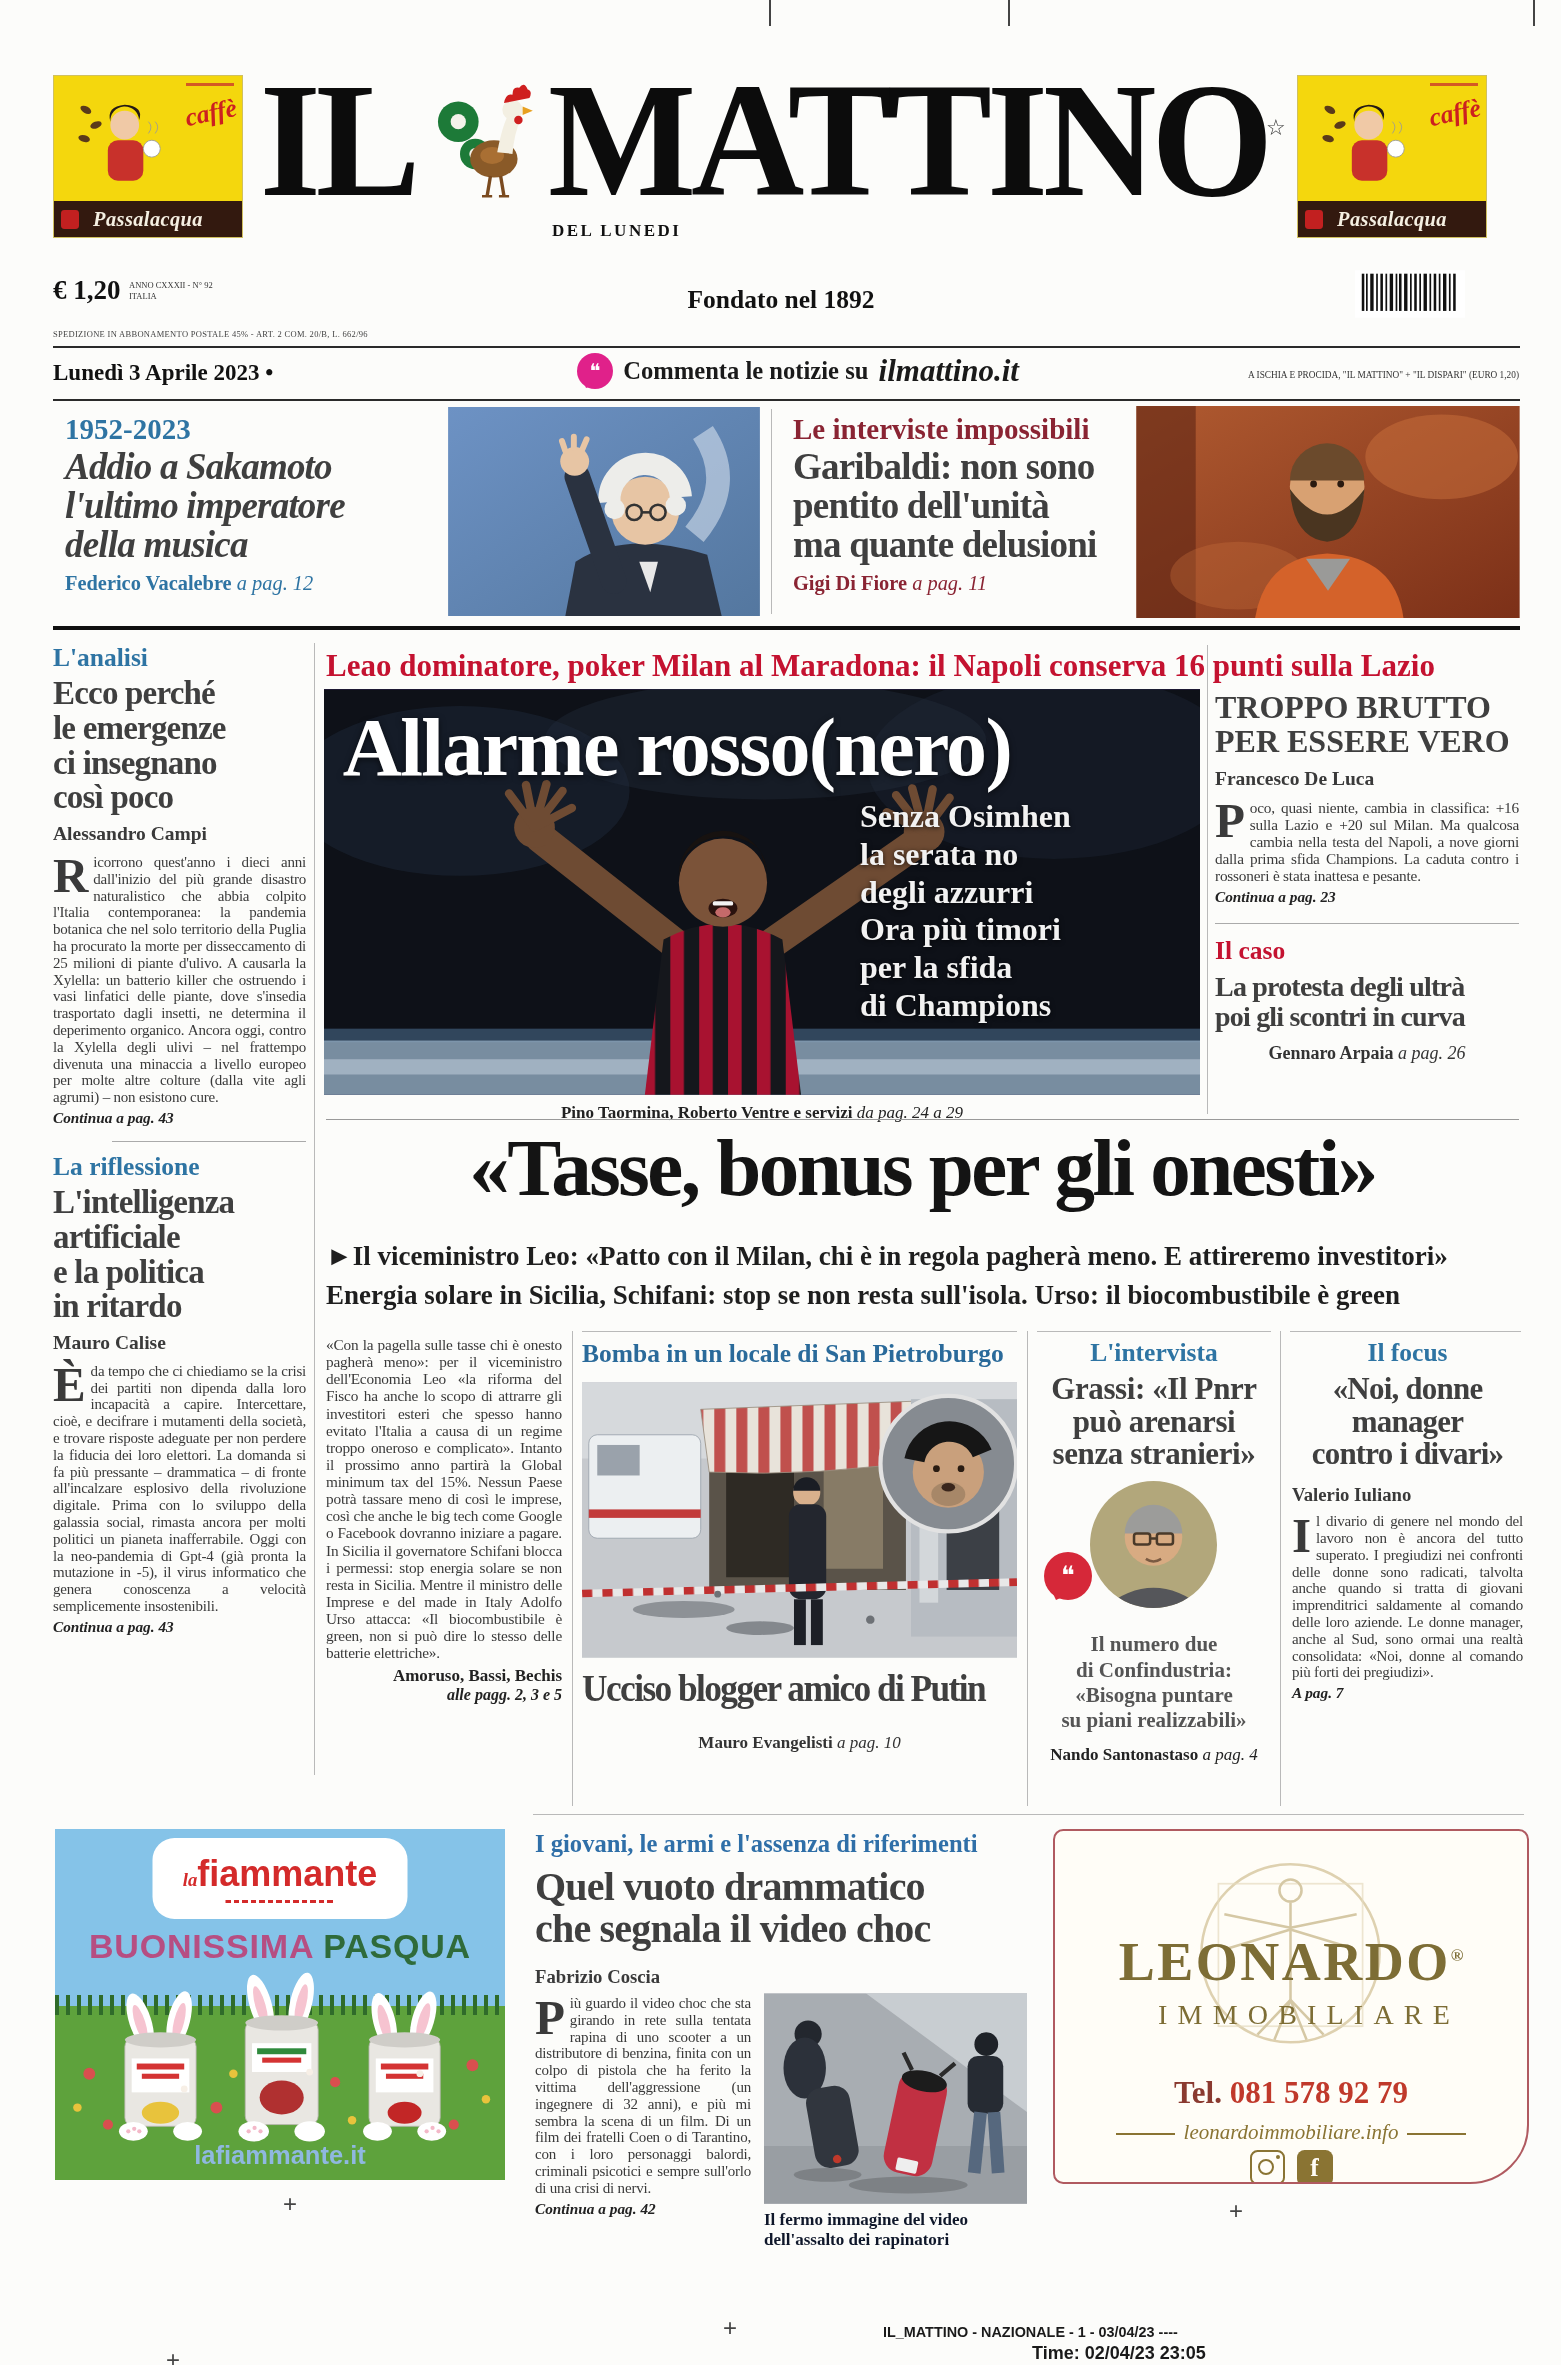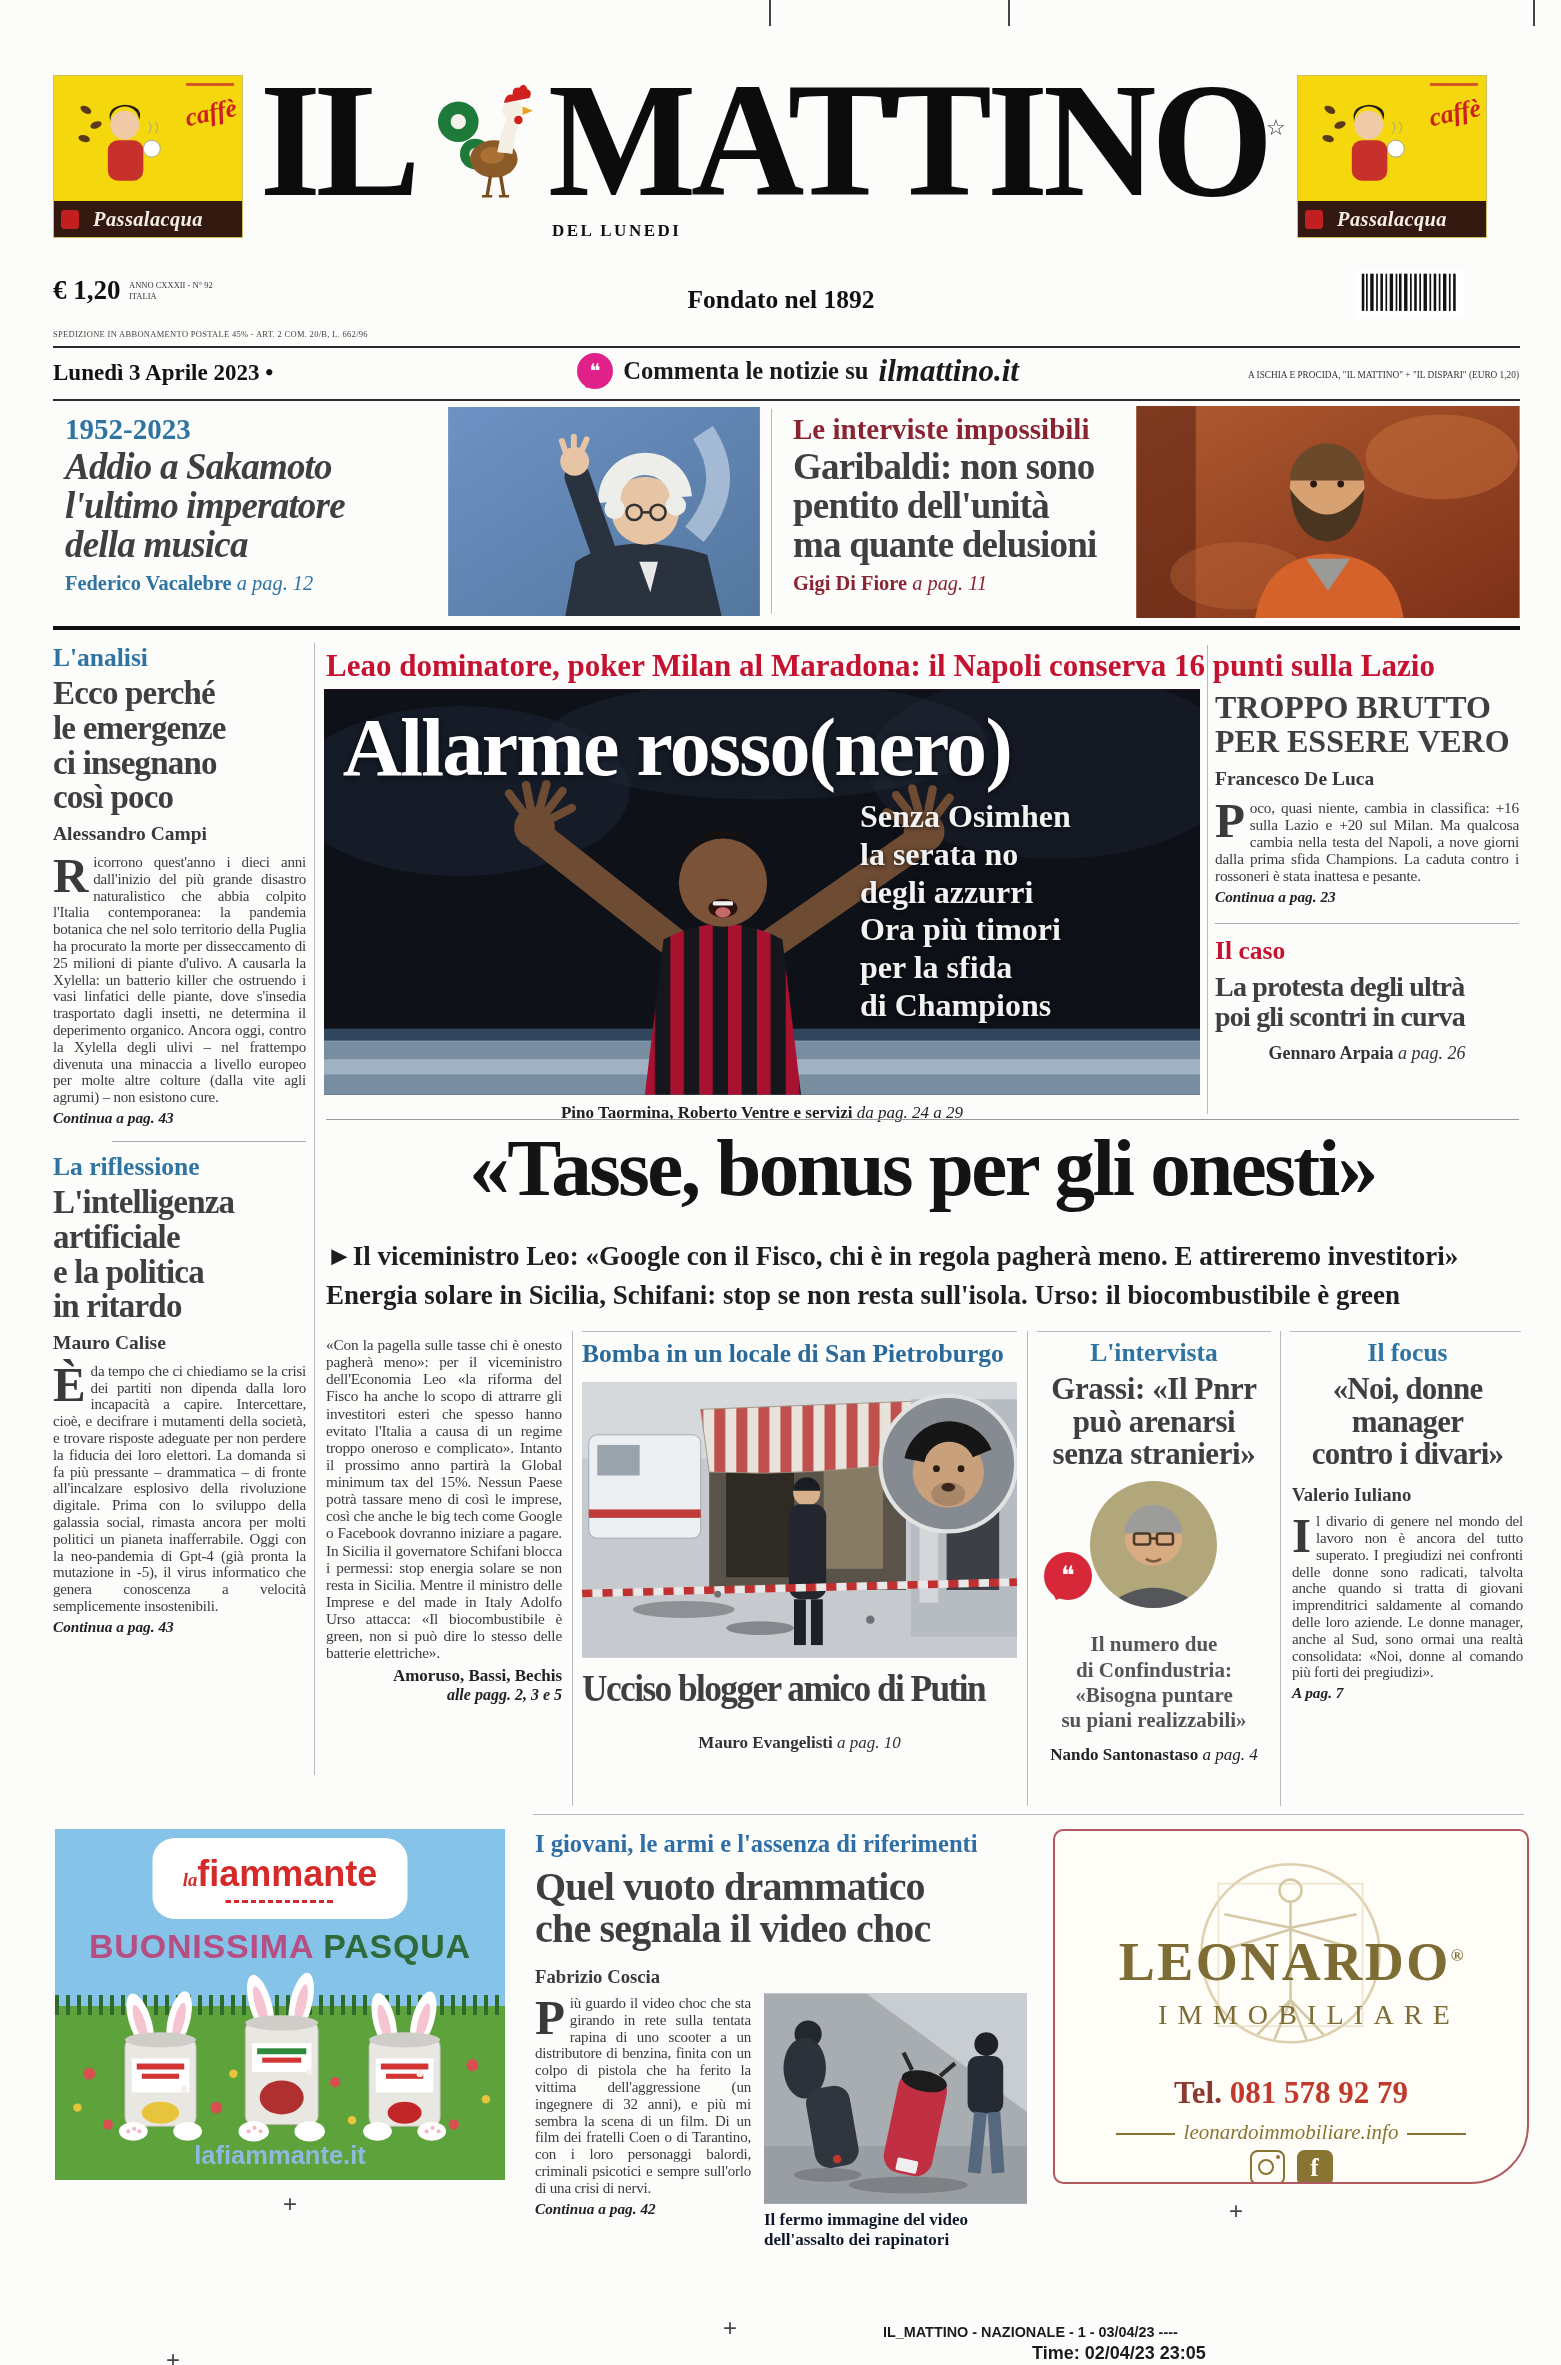--- a/index.html
+++ b/index.html
@@ -253,21 +253,21 @@
 in ritardo</div>
     <div class="byline" style="font-size:19.5px;margin-top:8.5px;">Mauro Calise</div>
     <div class="jtext" style="margin-top:8.5px;">
       <span class="dropcap">È</span><span>da tempo che ci chiediamo se la crisi dei partiti non dipenda dalla loro incapacità a capire. Intercettare, cioè, e decifrare i mutamenti della società, e trovare risposte adeguate per non perdere la fiducia dei loro elettori. La domanda si fa più pressante – drammatica – di fronte all'incalzare esplosivo della rivoluzione digitale. Prima con lo sviluppo della galassia social, rimasta ancora per molti politici un pianeta inafferrabile. Oggi con la neo-pandemia di Gpt-4 (già pronta la mutazione in -5), il virus informatico che genera conoscenza a velocità semplicemente insostenibili.</span>
     </div>
     <div class="continua">Continua a pag. 43</div>
   </div>
   <div class="vline" style="left:314px;top:643px;height:1132px;"></div>
 
   <div class="abs kred nowrap" style="left:326px;top:648px;font-size:31px;">Leao dominatore, poker Milan al Maradona: il Napoli conserva 16 punti sulla Lazio</div>
-  <div class="photo-frame" style="left:324px;top:689px;width:876px;height:406px;background:#be185d;">
+  <div class="photo-frame" style="left:324px;top:689px;width:876px;height:406px;background:#8b5cf6;">
     <svg width="876" height="406" style="position:absolute;left:0;top:0;" viewBox="0 0 1032 478">
       <defs>
         <pattern id="stripes" width="34" height="20" patternUnits="userSpaceOnUse">
           <rect width="34" height="20" fill="#15171c"></rect>
             <rect width="16" height="20" fill="#a81230"></rect>
         </pattern>
       </defs>
       <rect width="1032" height="478" fill="#0e1118"></rect>
       <ellipse cx="160" cy="120" rx="200" ry="100" fill="#1b2433" opacity="0.6"></ellipse>
       <ellipse cx="860" cy="90" rx="220" ry="110" fill="#1a222f" opacity="0.5"></ellipse>
@@ -315,21 +315,21 @@
     <div class="kred" style="font-size:25.5px;">Il caso</div>
     <div class="hl pre" style="font-size:28px;margin-top:6.8px;">La protesta degli ultrà
 poi gli scontri in curva</div>
     <div class="ctr" style="font-size:18px;margin-top:12px;color:#333;">
       <b>Gennaro Arpaia</b> <i>a pag. 26</i>
     </div>
   </div>
 
   <div class="hline" style="left:326px;top:1119px;width:1193px;background:#999;"></div>
   <div class="abs ctr nowrap" style="left:326px;top:1122px;width:1193px;font-size:81px;font-weight:bold;color:#141414;letter-spacing:-2.5px;">«Tasse, bonus per gli onesti»</div>
-  <div class="abs bold nowrap" style="left:326px;top:1241px;font-size:27px;color:#1e1e1e;">►Il viceministro Leo: «Google con il Fisco, chi è in regola pagherà meno. E attireremo investitori»</div>
+  <div class="abs bold nowrap" style="left:326px;top:1241px;font-size:27px;color:#1e1e1e;">►Il viceministro Leo: «Patto con il Milan, chi è in regola pagherà meno. E attireremo investitori»</div>
   <div class="abs bold nowrap" style="left:326px;top:1280px;font-size:27px;color:#1e1e1e;">Energia solare in Sicilia, Schifani: stop se non resta sull'isola. Urso: il biocombustibile è green</div>
 
   <div class="vline" style="left:572px;top:1331px;height:475px;"></div>
   <div class="vline" style="left:1027px;top:1331px;height:475px;"></div>
   <div class="vline" style="left:1280px;top:1331px;height:475px;"></div>
   <div class="hline" style="left:582px;top:1331px;width:435px;"></div>
   <div class="hline" style="left:1037px;top:1331px;width:234px;"></div>
   <div class="hline" style="left:1290px;top:1331px;width:231px;"></div>
 
   <div class="abs" style="left:326px;top:1336px;width:236px;">

